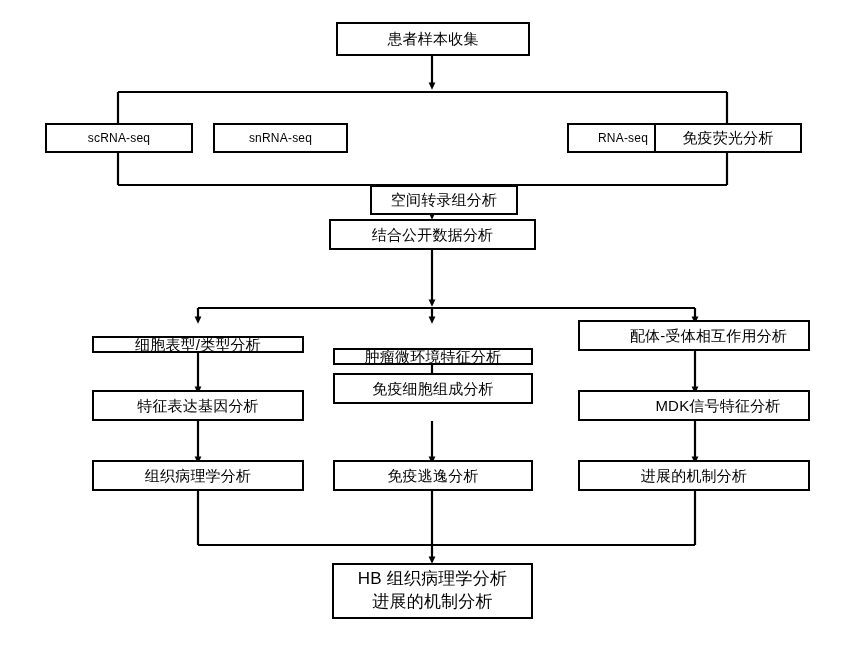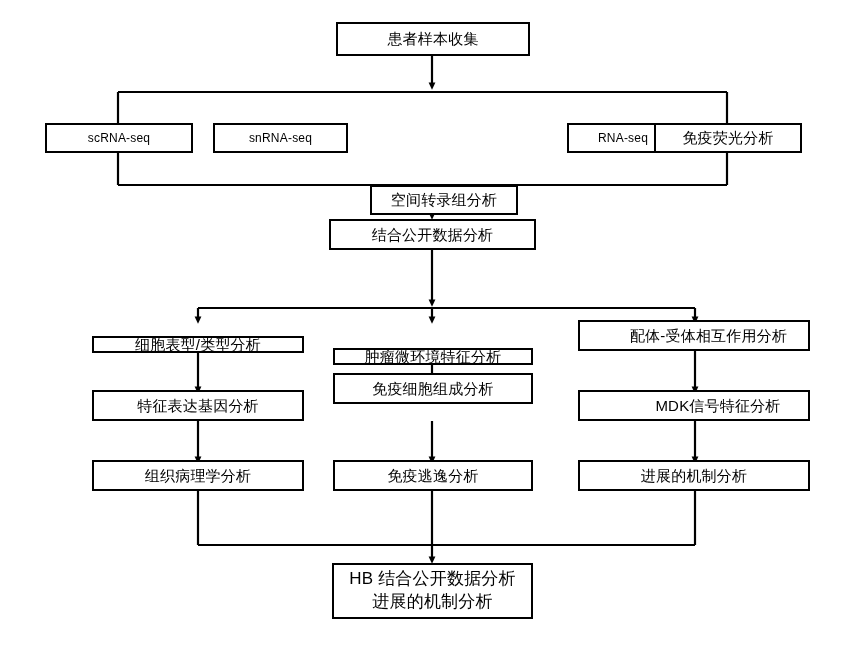--- a/index.html
+++ b/index.html
@@ -116,16 +116,16 @@
   <div class="node" style="left:578px; top:320px; width:232px; height:31px;padding-left:29px;">配体-受体相互作用分析</div>
 
   <div class="node" style="left:92px; top:390px; width:212px; height:31px;">特征表达基因分析</div>
   <div class="node" style="left:333px; top:373px; width:200px; height:31px;">免疫细胞组成分析</div>
   <div class="node" style="left:578px; top:390px; width:232px; height:31px;padding-left:48px;">MDK信号特征分析</div>
 
   <div class="node" style="left:92px; top:460px; width:212px; height:31px;">组织病理学分析</div>
   <div class="node" style="left:333px; top:460px; width:200px; height:31px;">免疫逃逸分析</div>
   <div class="node" style="left:578px; top:460px; width:232px; height:31px;">进展的机制分析</div>
 
-  <div class="node terminal" style="left:332px; top:563px; width:201px; height:56px;">HB 结合公开数据分析
+  <div class="node terminal" style="left:332px; top:563px; width:201px; height:56px;">HB 组织病理学分析
 进展的机制分析</div>
 
 </div>
 
 </body></html>

